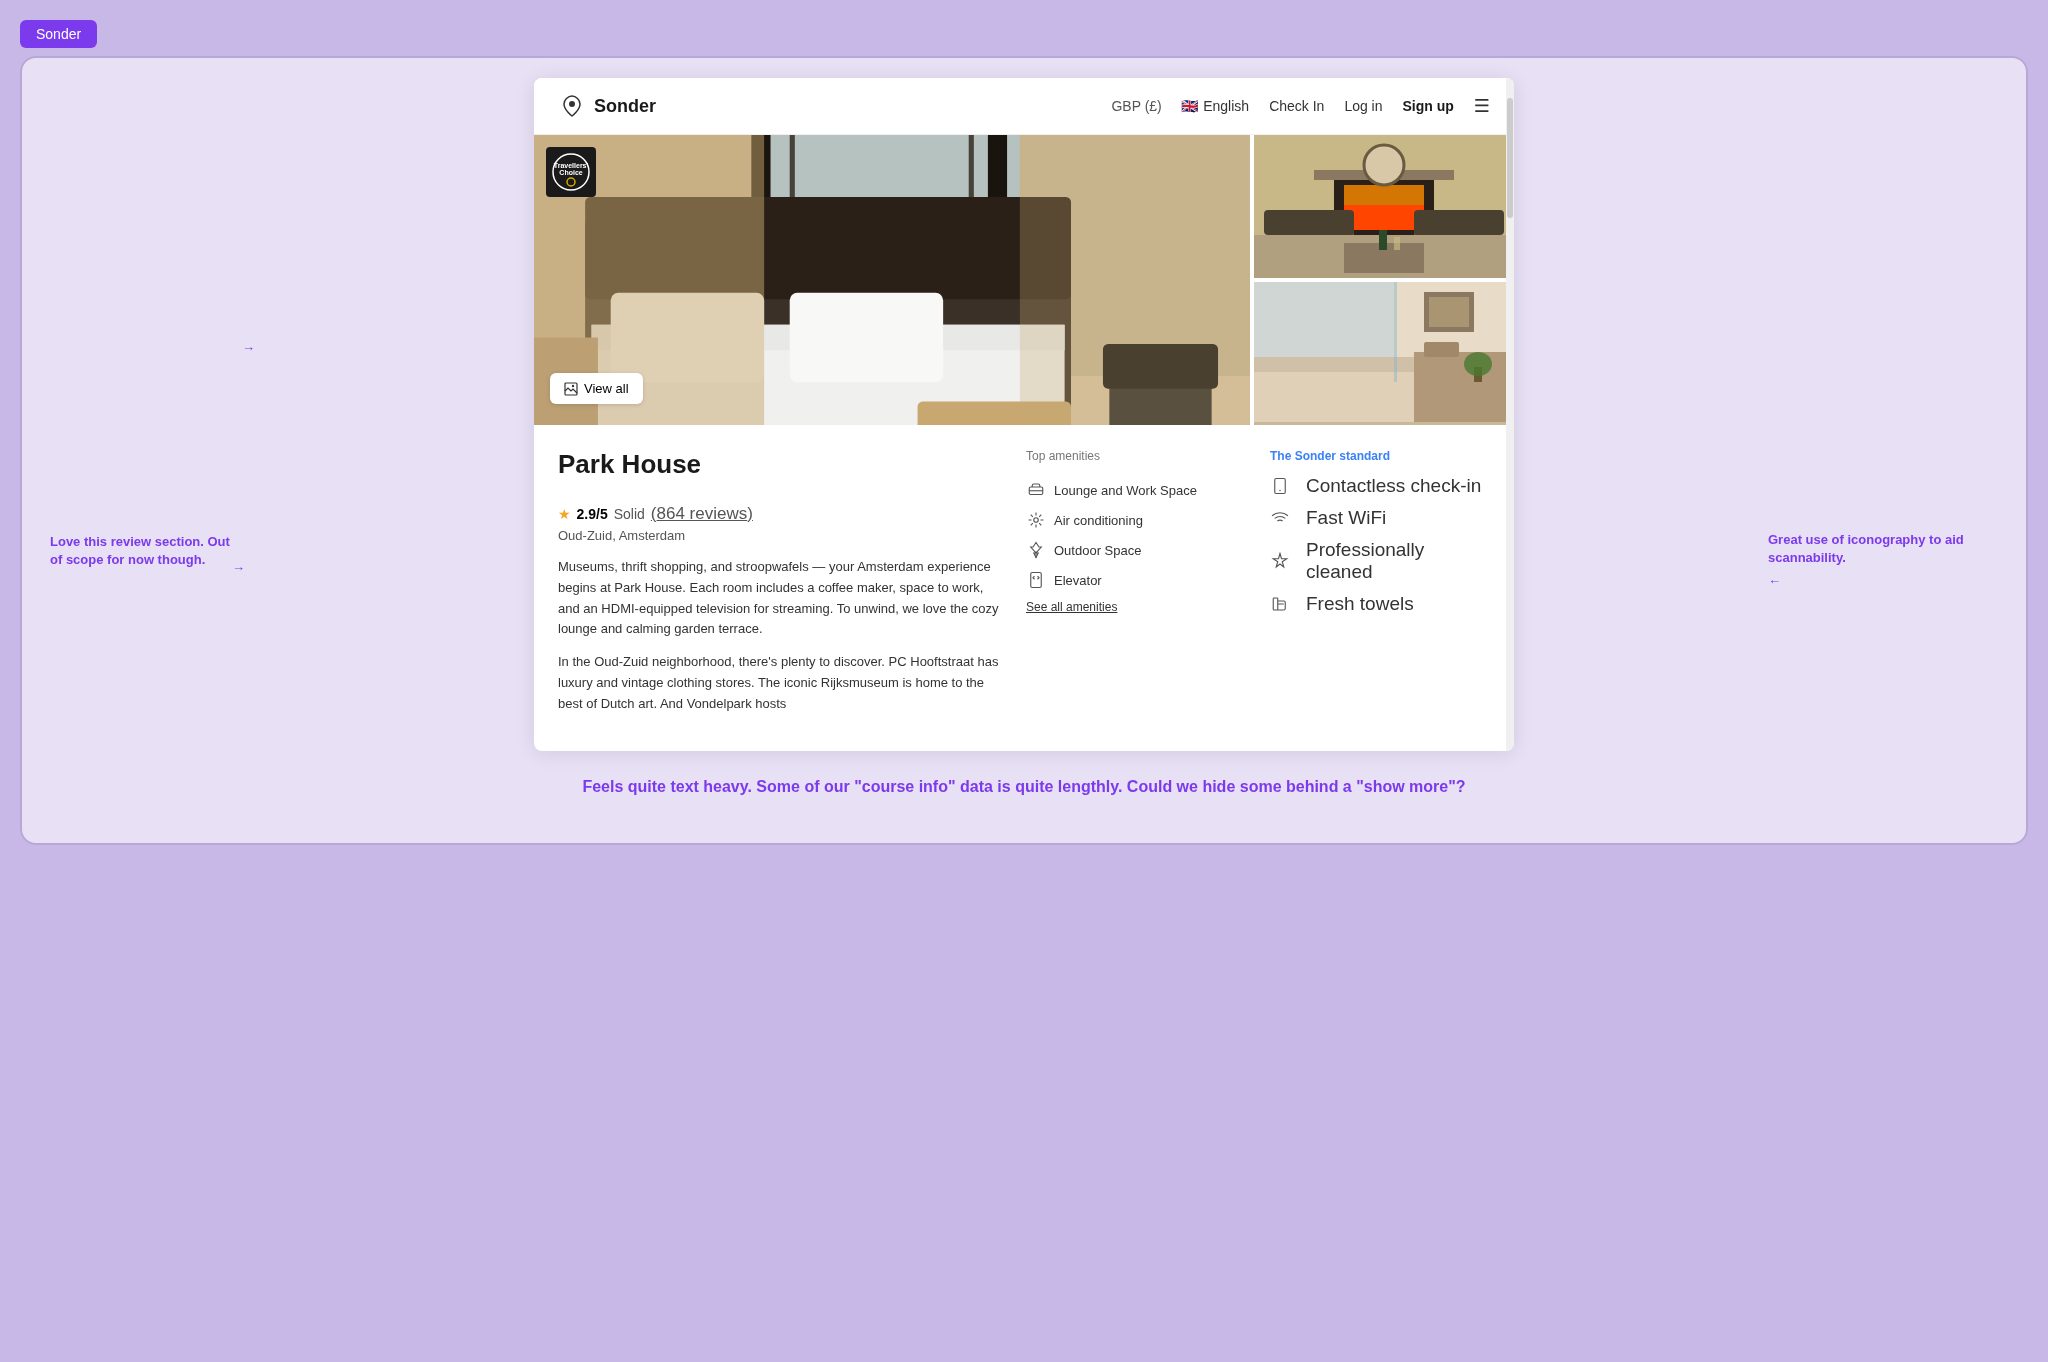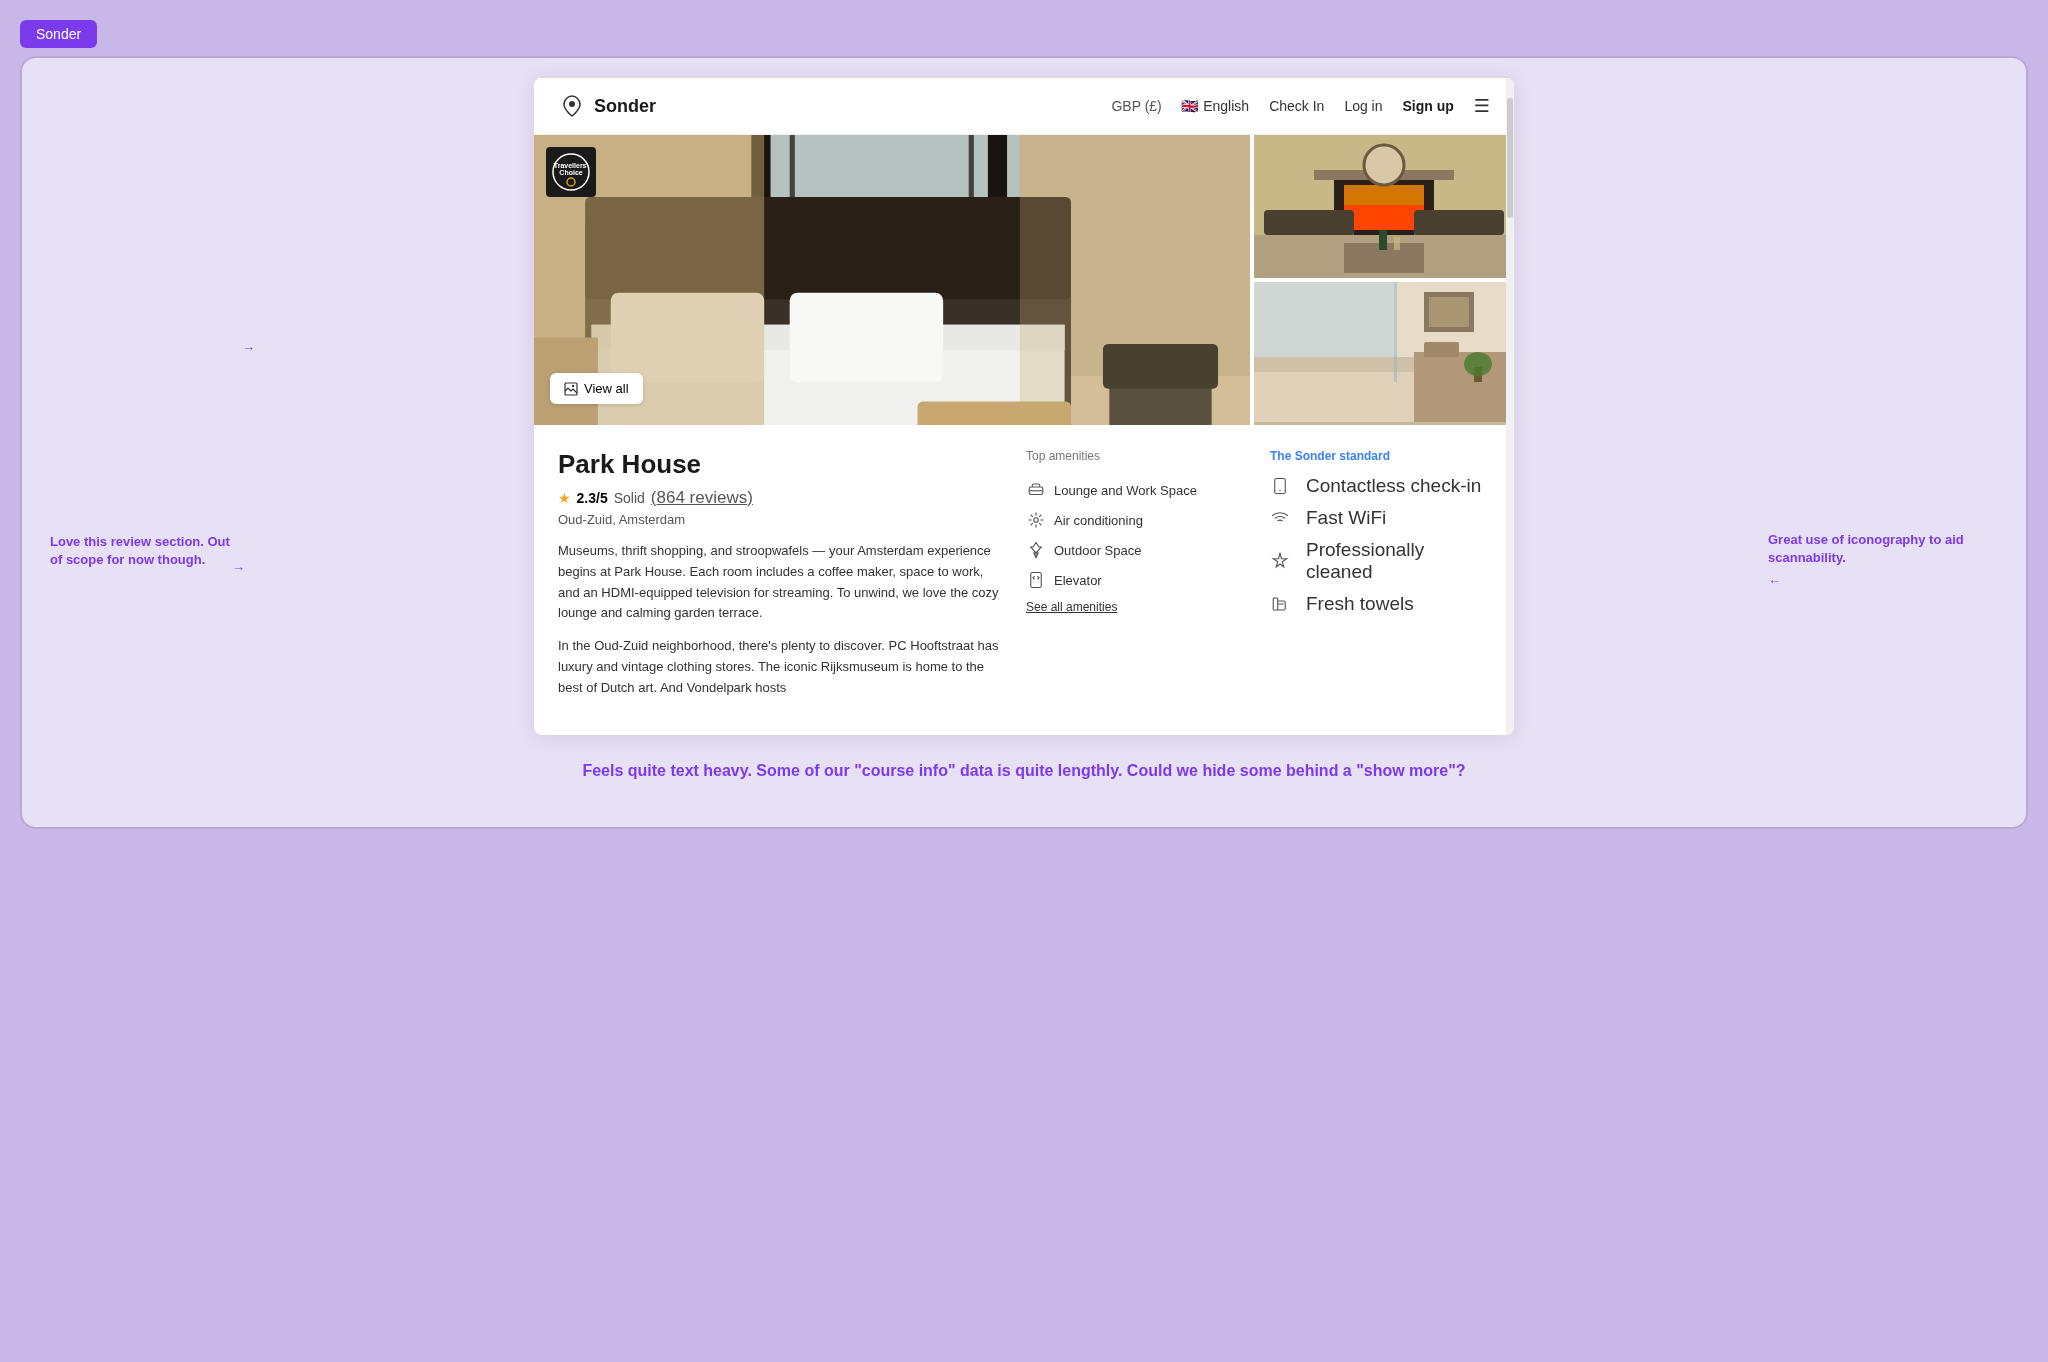--- a/index.html
+++ b/index.html
@@ -162,21 +162,21 @@
       display: grid;
       grid-template-columns: 1fr 220px 220px;
       gap: 24px;
       padding: 24px 24px;
     }
 
     .property-main h1 {
       font-size: 26px;
       font-weight: 700;
       color: #1a1a1a;
-      margin-bottom: 8px;
+      margin-bottom: 24px;
     }
 
     .rating-row {
       display: flex;
       align-items: center;
       gap: 6px;
       margin-bottom: 4px;
     }
 
     .star-icon {
@@ -514,21 +514,21 @@
       </div>
     </div>
 
     <div class="content-section">
 
       <div class="property-main">
         <h1>Park House</h1>
         <div class="rating-row">
           <span class="star-icon">★</span>
           <span class="rating-score">
-            <span>2.3</span><span>/5</span>
+            <span>2.9</span><span>/5</span>
           </span>
           <span class="rating-label">Solid</span>
           <span class="rating-reviews">(<span>864 reviews</span>)</span>
         </div>
         <div class="location">Oud-Zuid, Amsterdam</div>
         <p class="description">Museums, thrift shopping, and stroopwafels — your Amsterdam experience begins at Park House. Each room includes a coffee maker, space to work, and an HDMI-equipped television for streaming. To unwind, we love the cozy lounge and calming garden terrace.</p>
         <p class="description">In the Oud-Zuid neighborhood, there's plenty to discover. PC Hooftstraat has luxury and vintage clothing stores. The iconic Rijksmuseum is home to the best of Dutch art. And Vondelpark hosts</p>
       </div>
 
       <div class="amenities-col">

